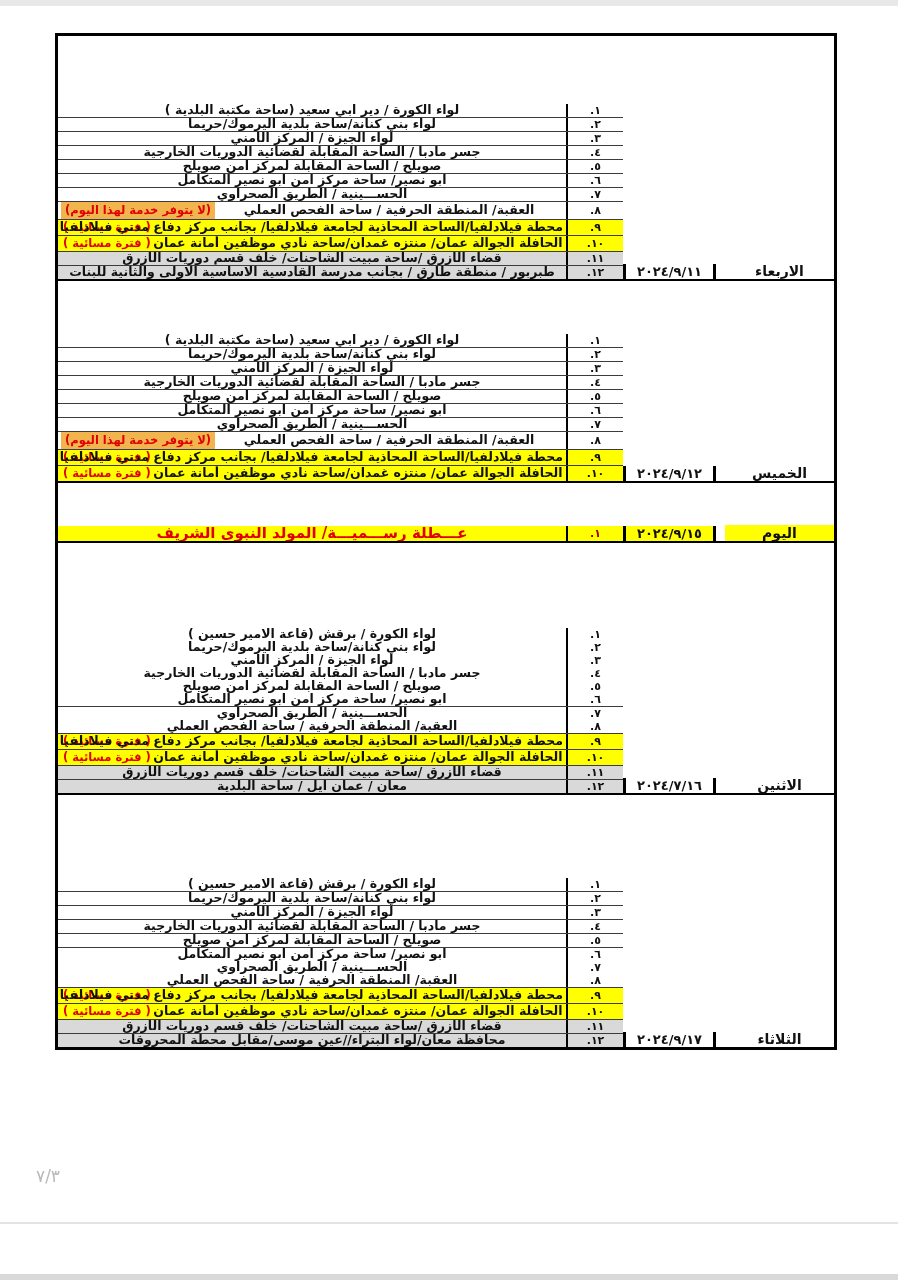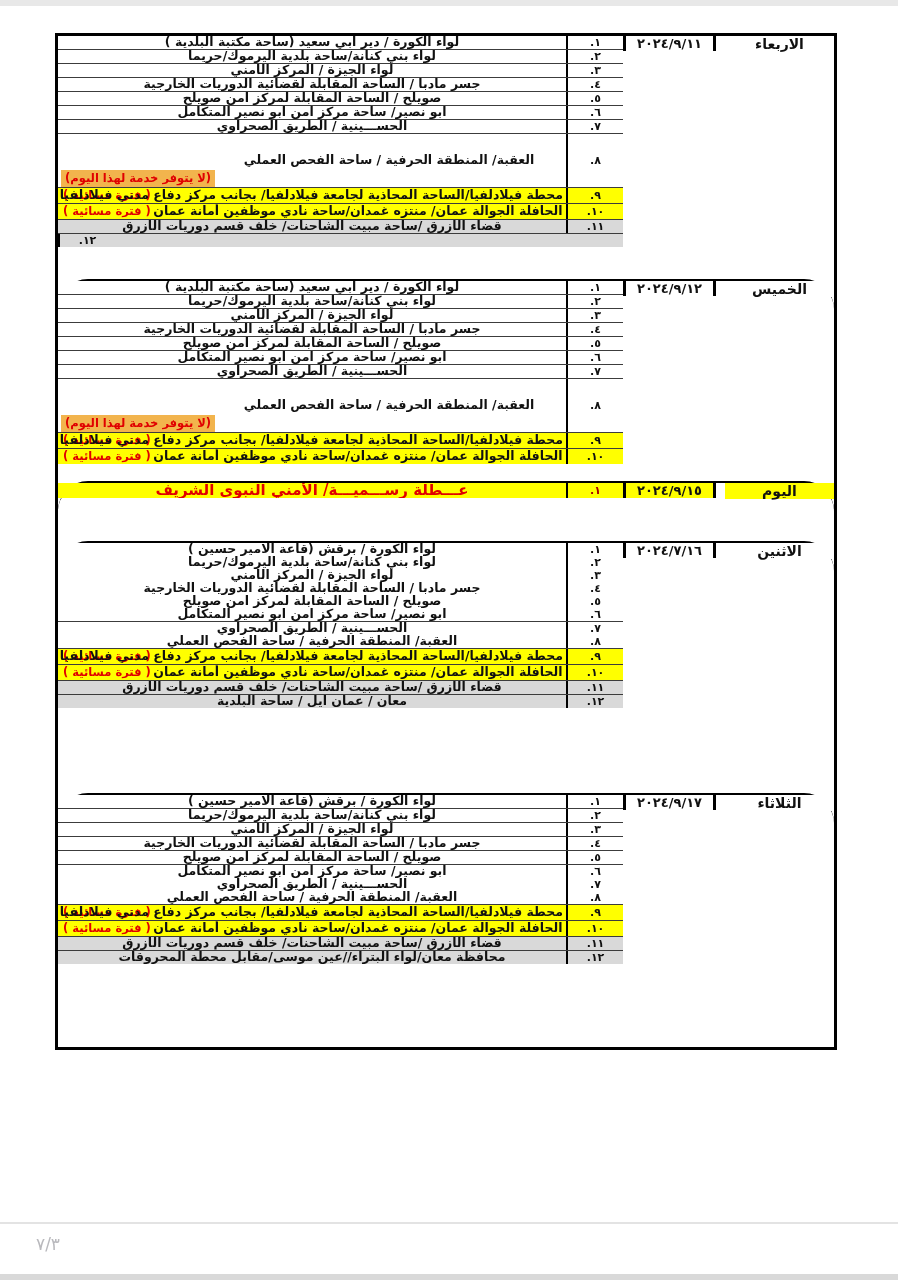--- a/index.html
+++ b/index.html
@@ -9,40 +9,40 @@
   }
   *{box-sizing:border-box;}
   .edge-top{position:absolute;left:0;top:0;width:898px;height:6px;background:#e8e8e8;}
   .scan-line{position:absolute;left:0;top:1222px;width:898px;height:2px;background:#e3e3e3;}
   .edge-bottom{position:absolute;left:0;top:1274px;width:898px;height:6px;background:#d9d9d9;}
 
   .table{
     position:absolute;left:55px;top:33px;width:782px;
     border:3px solid #000;background:#fff;
   }
-  .block{display:flex;align-items:flex-start;border-radius:30px;}
+  .block{display:flex;align-items:flex-end;}
   .block + .block{border-top:2px solid #000;}
   .rows{width:565px;display:flex;flex-direction:column;}
   .row{display:flex;flex:1;align-items:stretch;background:#fff;}
   .row.sep{border-top:1px solid #3c3c3c;}
   .row.bg-yellow{background:#ffff00;}
   .row.bg-gray{background:#d9d9d9;}
   .cell-text{
     width:508px;position:relative;display:flex;align-items:center;
     overflow:hidden;padding:0 3px;
   }
   .main{
     flex:1;min-width:0;text-align:center;direction:rtl;white-space:nowrap;
     font-size:12.5px;font-weight:bold;color:#111;letter-spacing:-0.2px;line-height:1;
   }
   .badge{
     white-space:nowrap;direction:rtl;font-weight:bold;color:#e00000;
     font-size:11.5px;line-height:1.3;
   }
-  .badge-noservice{background:#f2b44d;padding:1px 4px;margin-top:36px;}
+  .badge-noservice{background:#f2b44d;padding:1px 4px;}
   .badge-evening{padding:0 2px;}
   .cell-num{
     width:57px;border-left:2px solid #000;display:flex;
     align-items:center;justify-content:center;
   }
   .num{direction:ltr;unicode-bidi:isolate;font-size:11px;font-weight:bold;color:#111;letter-spacing:1px;}
   .date-cell{
     width:93px;border-left:3px solid #000;border-right:3px solid #000;
     display:flex;align-items:center;justify-content:center;background:#fff;
   }
@@ -50,21 +50,21 @@
   .day-cell{flex:1;display:flex;align-items:center;justify-content:center;background:#fff;margin-left:9px;}
   .dayname{direction:rtl;font-size:14px;font-weight:bold;color:#111;}
 
   .block.holiday .row,
   .block.holiday .date-cell,
   .block.holiday .day-cell{background:#ffff00;}
   .block.holiday .main{font-size:15px;color:#e00000;letter-spacing:0;}
   .block.holiday .num{color:#a50000;}
 
   .page-num{
-    position:absolute;left:36px;top:1234px;color:#b9b9bd;
+    position:absolute;left:36px;top:1166px;color:#b9b9bd;
     font-size:17px;direction:ltr;unicode-bidi:isolate;letter-spacing:2px;
   }
 </style>
 </head>
 <body>
 
 <div class="edge-top"></div>
 
 <div class="table" id="schedule-table">
     <div class="block" style="height: 243px;">
@@ -154,20 +154,23 @@
         </div>
         <div class="row bg-gray sep">
           <div class="cell-text">
             <span class="main">قضاء الأزرق /ساحة مبيت الشاحنات/ خلف قسم دوريات الأزرق</span>
           </div>
           <div class="cell-num">
             <span class="num">.١١</span>
           </div>
         </div>
         <div class="row bg-gray sep">
+          <div class="cell-text">
+            <span class="main">طبربور / منطقة طارق / بجانب مدرسة القادسية الاساسية الاولى والثانية للبنات</span>
+          </div>
           <div class="cell-num">
             <span class="num">.١٢</span>
           </div>
         </div>
       </div>
       <div class="date-cell">
         <span class="date">٢٠٢٤/٩/١١</span>
       </div>
       <div class="day-cell">
         <span class="dayname">الاربعاء</span>
@@ -263,21 +266,21 @@
         <span class="date">٢٠٢٤/٩/١٢</span>
       </div>
       <div class="day-cell">
         <span class="dayname">الخميس</span>
       </div>
     </div>
     <div class="block holiday" style="height: 60px;">
       <div class="rows">
         <div class="row bg-yellow">
           <div class="cell-text">
-            <span class="main">عـــطلة رســـميـــة/ الأمني النبوي الشريف</span>
+            <span class="main">عـــطلة رســـميـــة/ المولد النبوي الشريف</span>
           </div>
           <div class="cell-num">
             <span class="num">.١</span>
           </div>
         </div>
       </div>
       <div class="date-cell">
         <span class="date">٢٠٢٤/٩/١٥</span>
       </div>
       <div class="day-cell">

